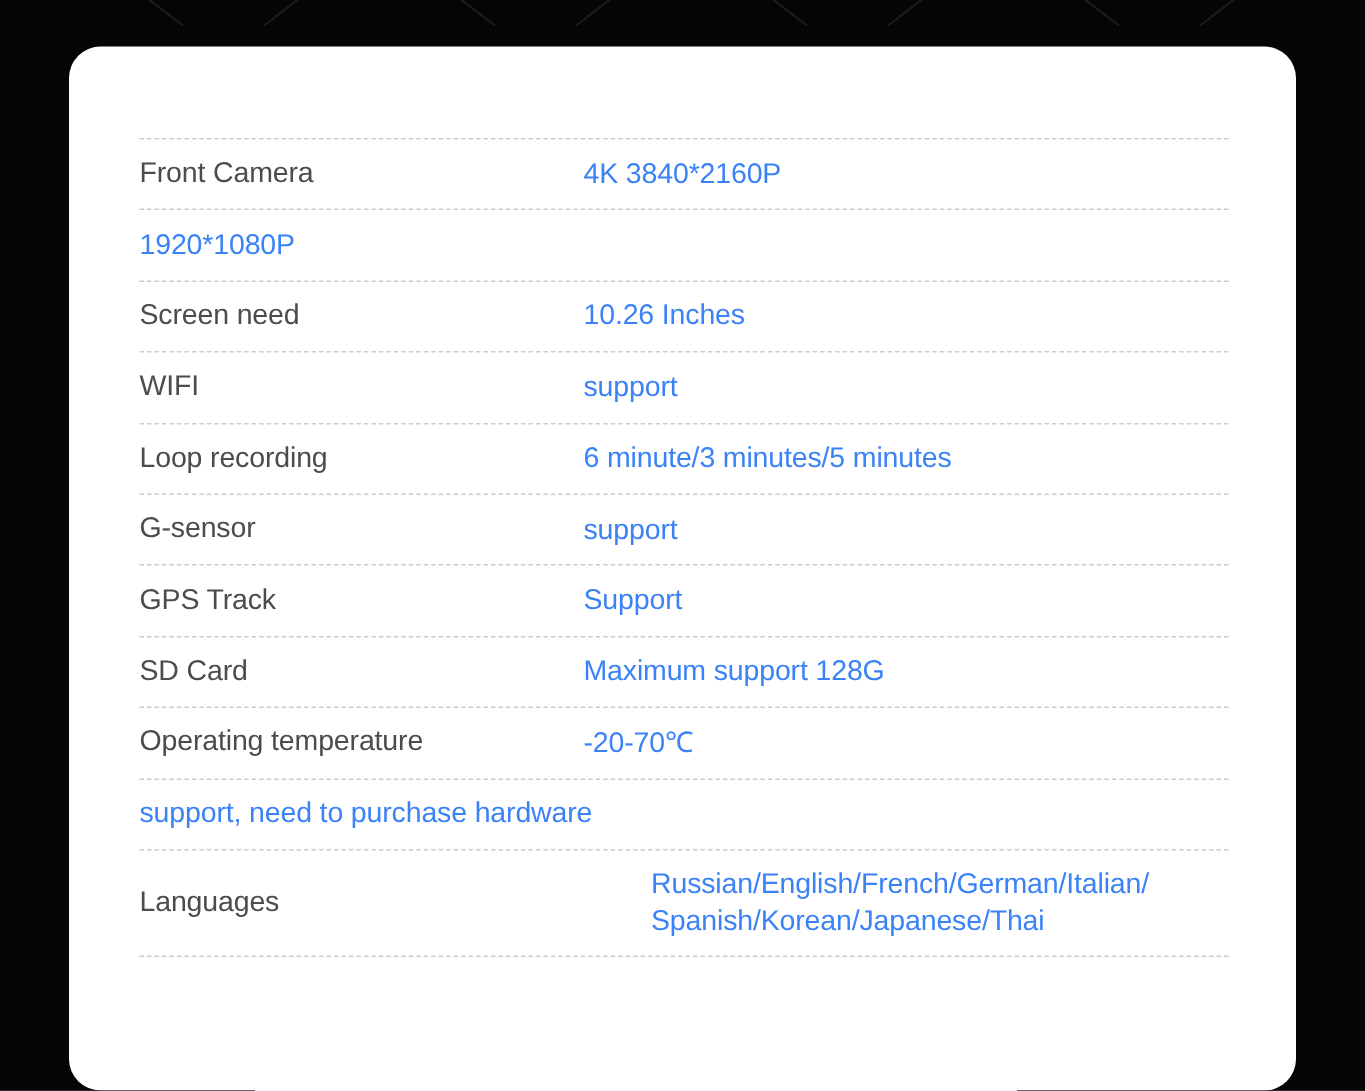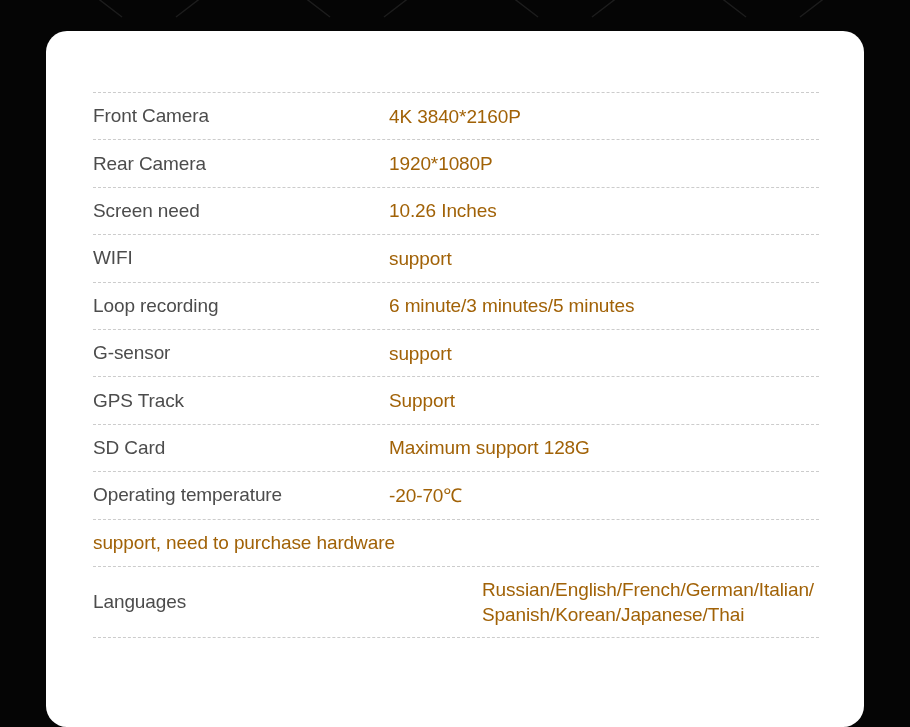--- a/index.html
+++ b/index.html
@@ -77,28 +77,27 @@
     line-height: 1.25;
     letter-spacing: -0.1px;
     white-space: nowrap;
   }
   .spec-label.tight {
     letter-spacing: -0.55px;
   }
 
   .spec-value {
     flex: 1 1 auto;
-    color: #a16207;
+    color: #3b82f6;
     font-size: 19px;
     line-height: 1.32;
     letter-spacing: -0.1px;
   }
   .spec-value.multiline {
     white-space: pre-line;
-    margin-left: 48px;
   }
 </style>
 </head>
 <body>
 
 <div id="page-root">
 
   <div class="top-decor">
     <svg width="910" height="22" viewBox="0 0 910 22" xmlns="http://www.w3.org/2000/svg">
       <g stroke="#1d1d1d" stroke-width="1.4" fill="none">
@@ -117,21 +116,20 @@
   <div class="spec-card">
 
     <div class="spec-table">
 
       <div class="spec-row">
         <div class="spec-label">Front Camera</div>
         <div class="spec-value">4K 3840*2160P</div>
       </div>
 
       <div class="spec-row">
-        <div class="spec-label">Rear Camera</div>
         <div class="spec-value">1920*1080P</div>
       </div>
 
       <div class="spec-row">
         <div class="spec-label">Screen need</div>
         <div class="spec-value">10.26 Inches</div>
       </div>
 
       <div class="spec-row">
         <div class="spec-label">WIFI</div>

